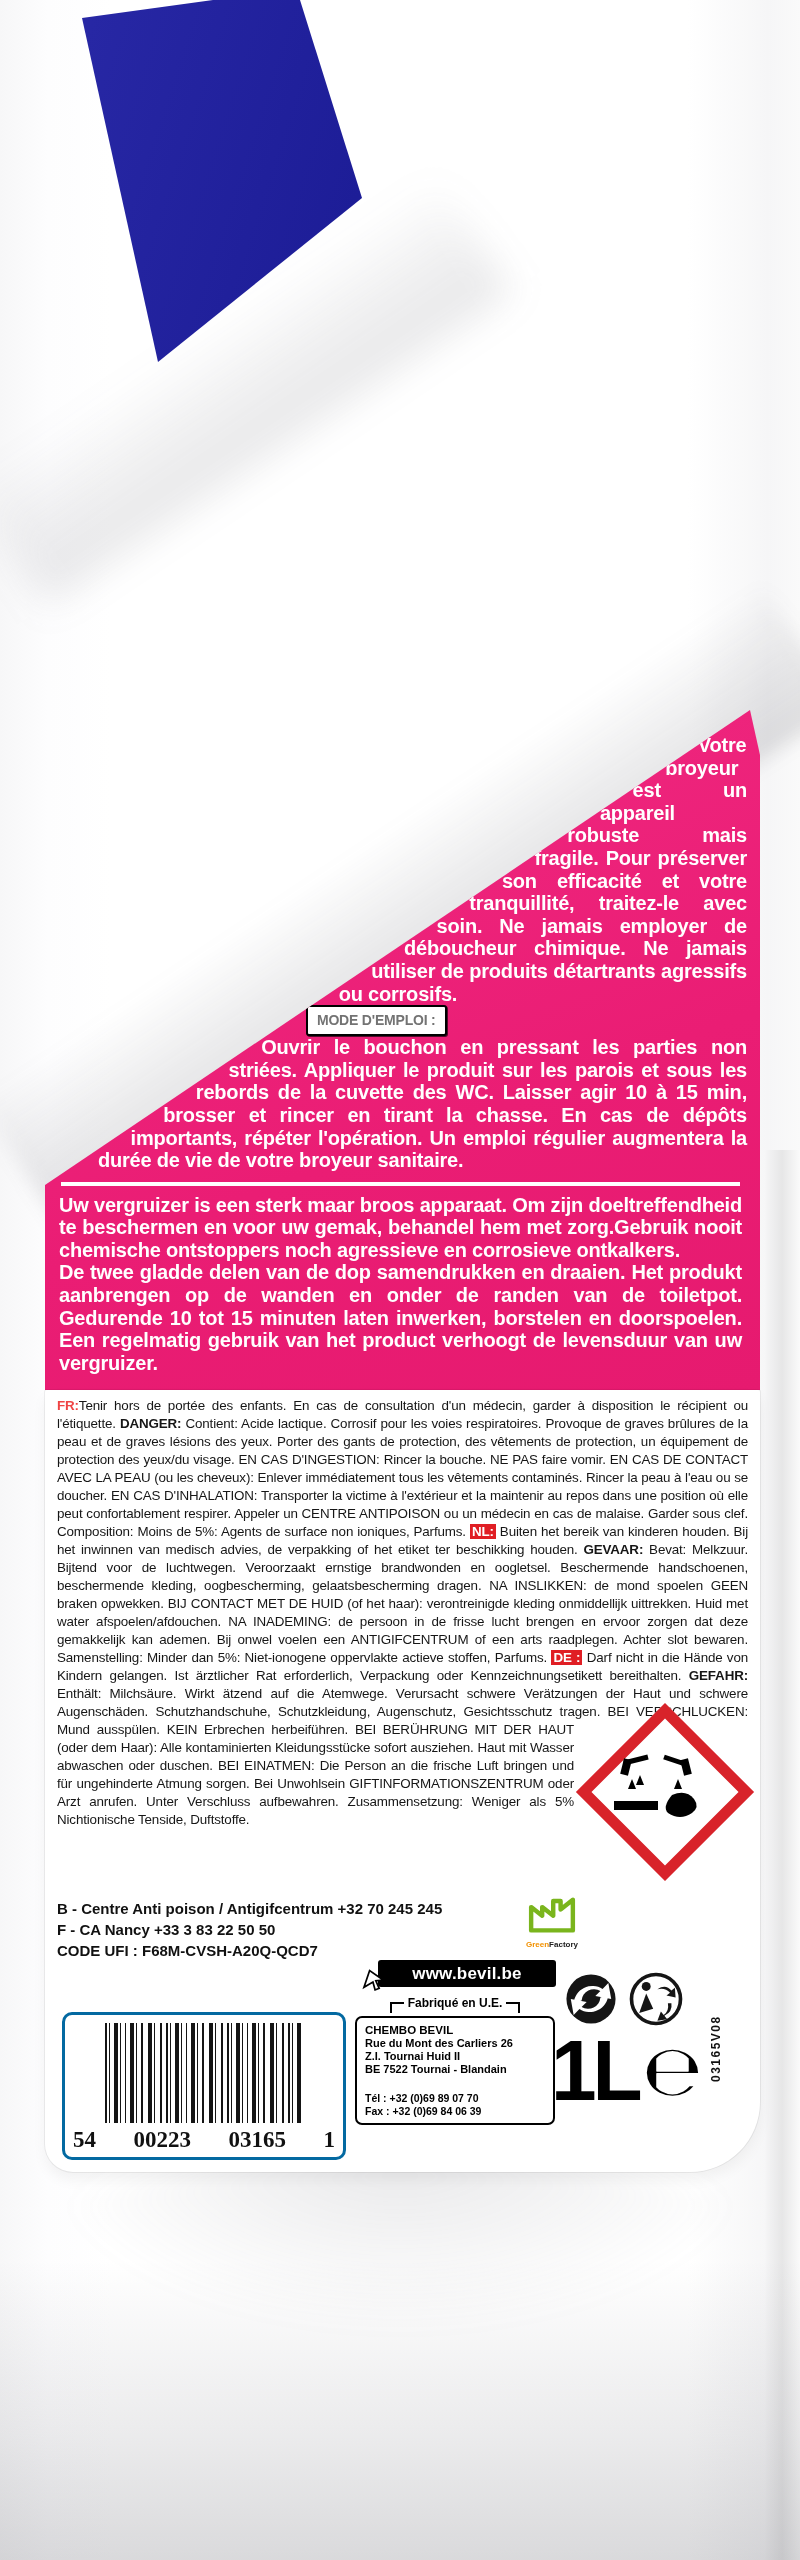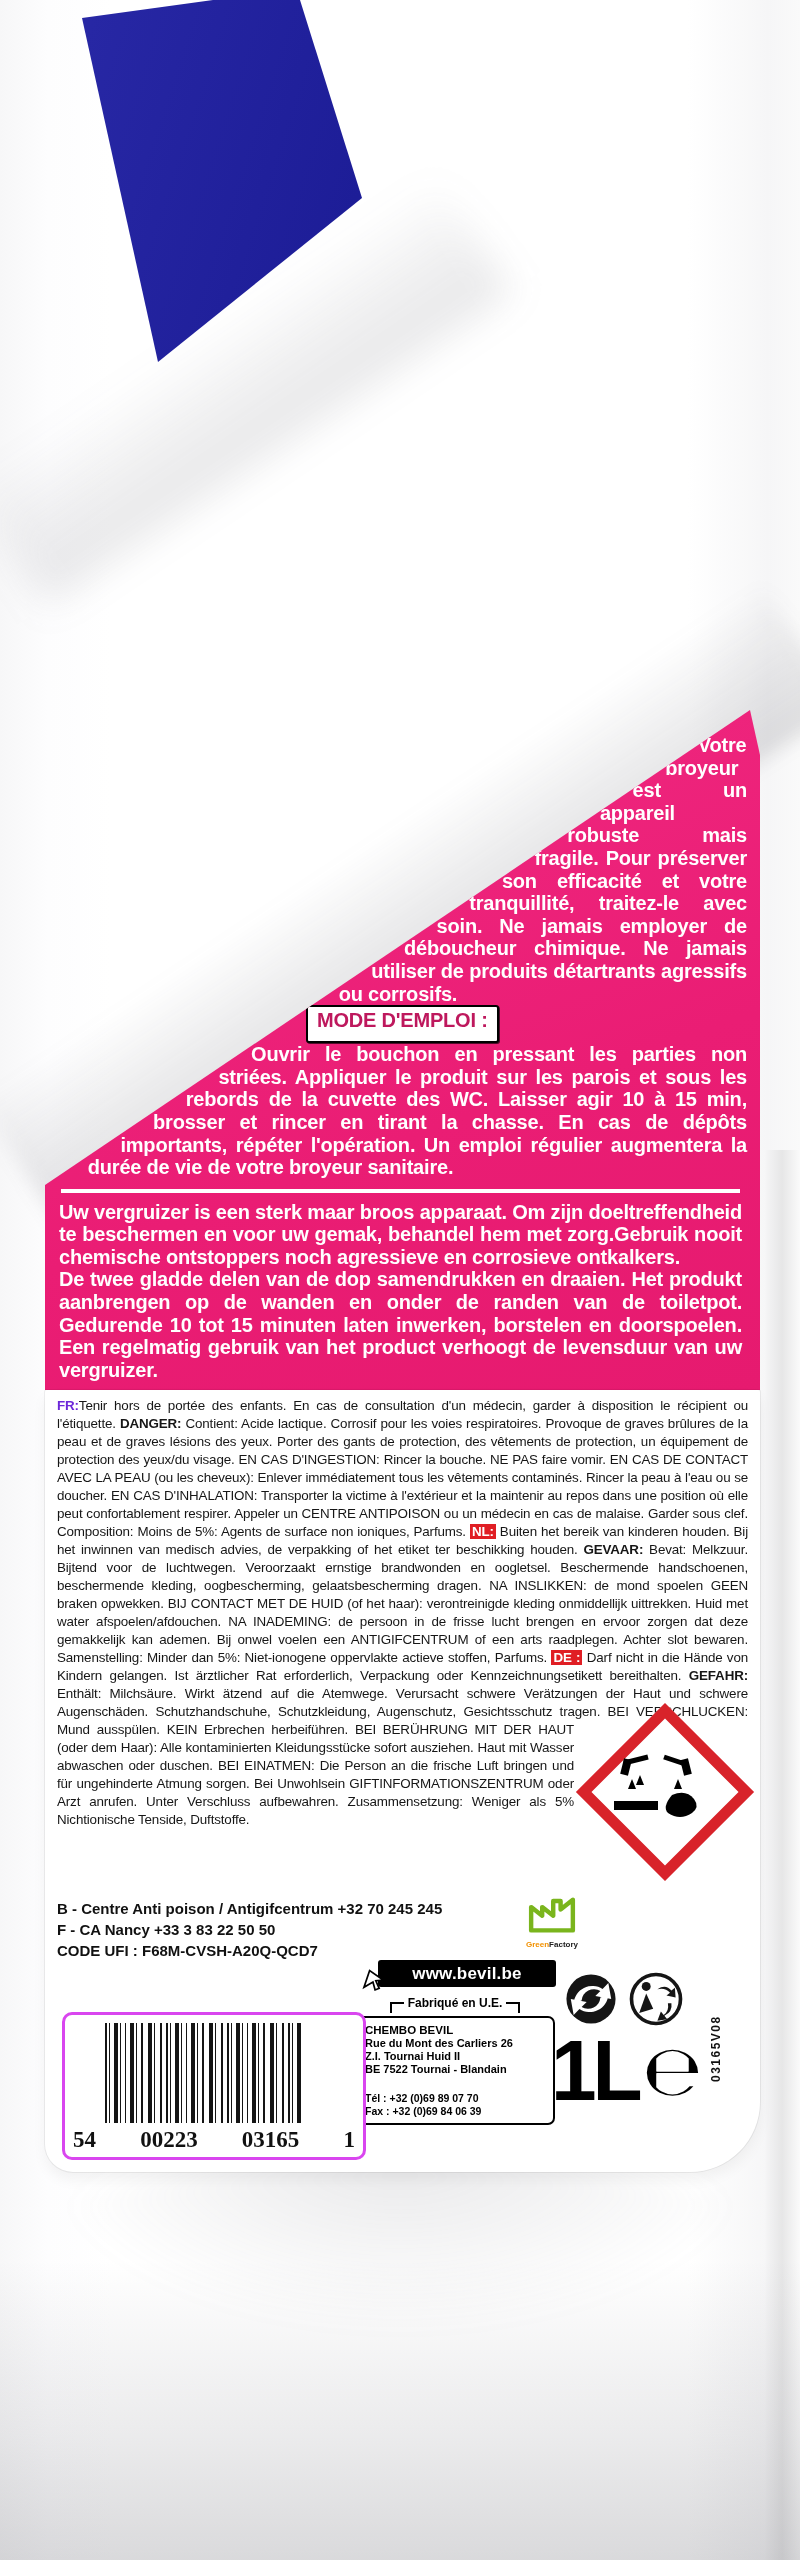--- a/index.html
+++ b/index.html
@@ -35,32 +35,32 @@
   .pink-part{position:absolute;left:0;top:0;width:715px;height:690px;
     background:linear-gradient(160deg,#f12a83 0%,#ea1d74 60%,#e61a6f 100%);
     clip-path:polygon(705px 10px,715px 55px,715px 690px,0px 690px,0px 485px);}
   .pink-content{position:absolute;left:0;top:0;right:0;bottom:0;padding:0 18px 0 14px;color:#fff;}
   .diag-float{float:left;width:688px;height:476px;
     shape-outside:polygon(0 0,688px 0,0 476px);}
   .pink-content p{margin:0;text-align:justify;font-weight:bold;font-size:20px;line-height:22.6px;
     letter-spacing:-0.2px;}
   .p1{margin-top:30px !important;}
   .heading-line{margin:6px 0 4px 0;text-align:left;}
-  .label-heading{display:inline-block;background:#fff;color:#be185d;border:2px solid #000;
-    border-radius:3px;padding:0px 9px 8px 9px;font-weight:bold;font-size:20px;line-height:26px;
+  .label-heading{display:inline-block;background:#fff;color:#737373;border:2px solid #000;
+    border-radius:3px;padding:0px 9px 1px 9px;font-weight:bold;font-size:14px;line-height:26px;
     box-shadow:1px 1px 0 rgba(0,0,0,.65);}
   .pink-divider{border:none;height:4px;background:#fff;margin:10px 2px 8px 2px;}
 
   
   .white-part{position:absolute;left:0;top:690px;width:715px;height:782px;background:#fff;
     border-radius:2px 2px 70px 28px;
     box-shadow:0 0 0 1px rgba(0,0,0,.06),0 8px 14px rgba(0,0,0,.05);}
   .fineprint{position:absolute;left:12px;top:7px;width:691px;margin:0;
     font-size:13.4px;line-height:18px;text-align:justify;color:#161616;letter-spacing:-0.15px;}
-  .tag-red{color:#6d28d9;font-weight:bold;margin-top:11px;}
+  .tag-red{color:#ef4444;font-weight:bold;margin-top:11px;}
   .tag-chip{background:#e01e24;color:#fff;font-weight:bold;padding:0 2px;}
   .bold-word{font-weight:bold;}
   .ghs-float{float:right;width:168px;height:160px;margin:2px 0 2px 6px;position:relative;}
   .ghs-diamond{position:absolute;left:22px;top:6px;width:104px;height:104px;background:#fff;
     border:11px solid #d8232a;transform:rotate(45deg);}
   .ghs-art{position:absolute;left:14px;top:22px;width:120px;height:90px;}
   .poison-block{position:absolute;left:12px;top:508px;width:500px;margin:0;
     font-size:15px;line-height:21px;font-weight:bold;color:#111;text-align:left;}
   .poison-block div{white-space:nowrap;}
 
@@ -83,21 +83,21 @@
   .bracket{width:12px;height:9px;border-top:2.5px solid #000;margin-top:6px;}
   .bracket.l{border-left:2.5px solid #000;}
   .bracket.r{border-right:2.5px solid #000;}
   .address-box{margin-top:3px;border:2.5px solid #000;border-radius:7px;padding:6px 8px;color:#000;}
   .address-box .co{font-size:11.5px;font-weight:bold;line-height:13px;}
   .address-box .ln{font-size:11px;font-weight:bold;line-height:13px;}
   .address-box .tel{margin-top:16px;font-size:10.5px;font-weight:bold;line-height:12.5px;}
 
   
   .barcode-box{position:absolute;left:17px;top:622px;width:278px;height:142px;background:#fff;
-    border:3px solid #d946ef;border-radius:10px;padding-left:20px;}
+    border:3px solid #0369a1;border-radius:10px;}
   .bars{position:absolute;left:40px;top:8px;width:198px;height:100px;
     background-image:linear-gradient(90deg,
       #151515 0 2px,#fff 2px 4px,#151515 4px 5px,#fff 5px 9px,
       #151515 9px 13px,#fff 13px 15px,#151515 15px 16px,#fff 16px 20px,
       #151515 20px 21px,#fff 21px 25px,#151515 25px 29px,#fff 29px 31px,
       #151515 31px 32px,#fff 32px 36px,#151515 36px 38px,#fff 38px 43px,
       #151515 43px 47px,#fff 47px 49px,#151515 49px 50px,#fff 50px 55px,
       #151515 55px 57px,#fff 57px 61px);
     background-size:61px 100%;background-repeat:repeat-x;}
   .barcode-digits{position:absolute;left:8px;right:8px;bottom:4px;

